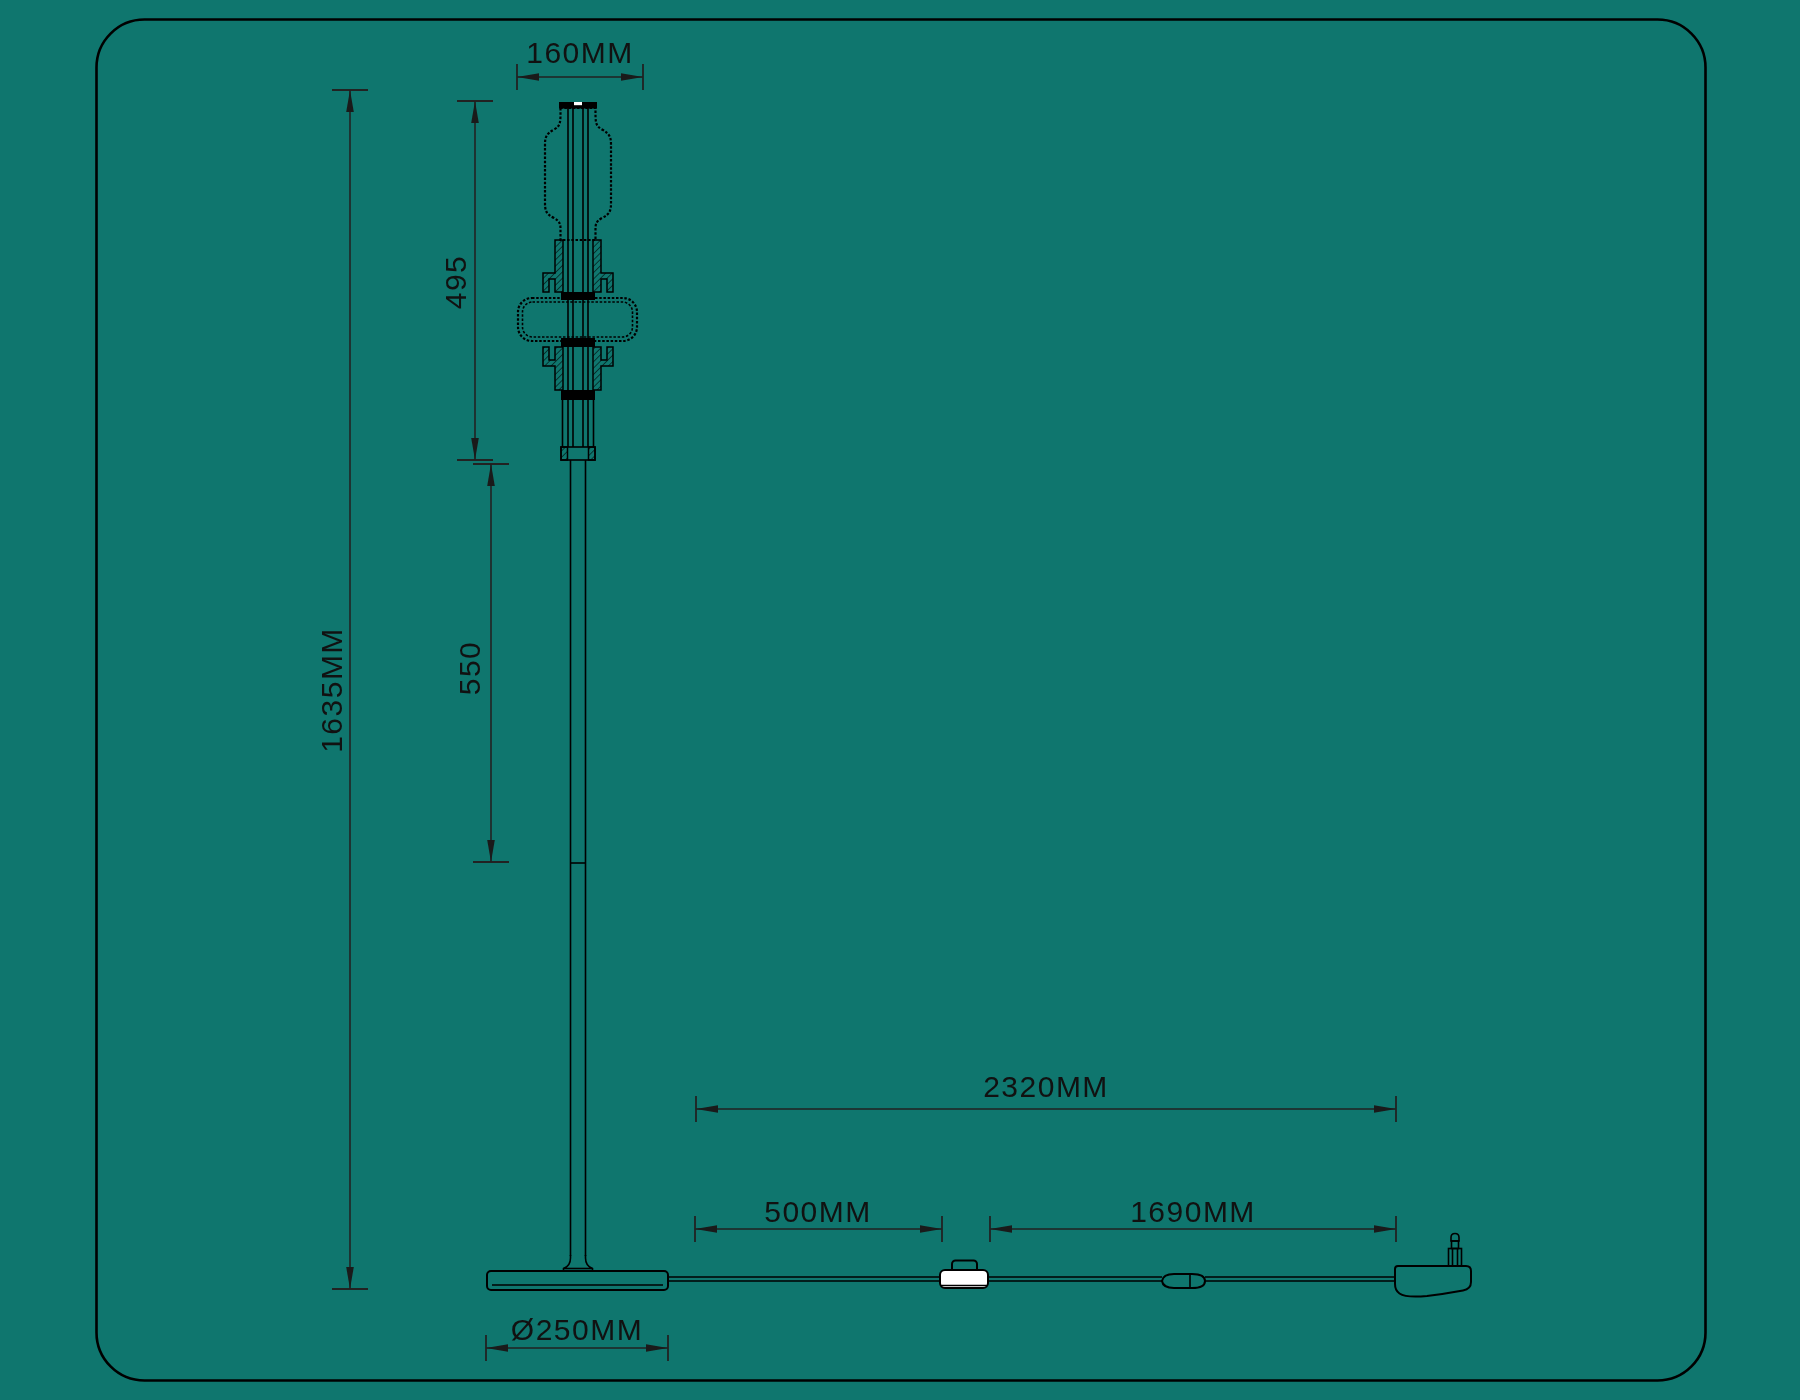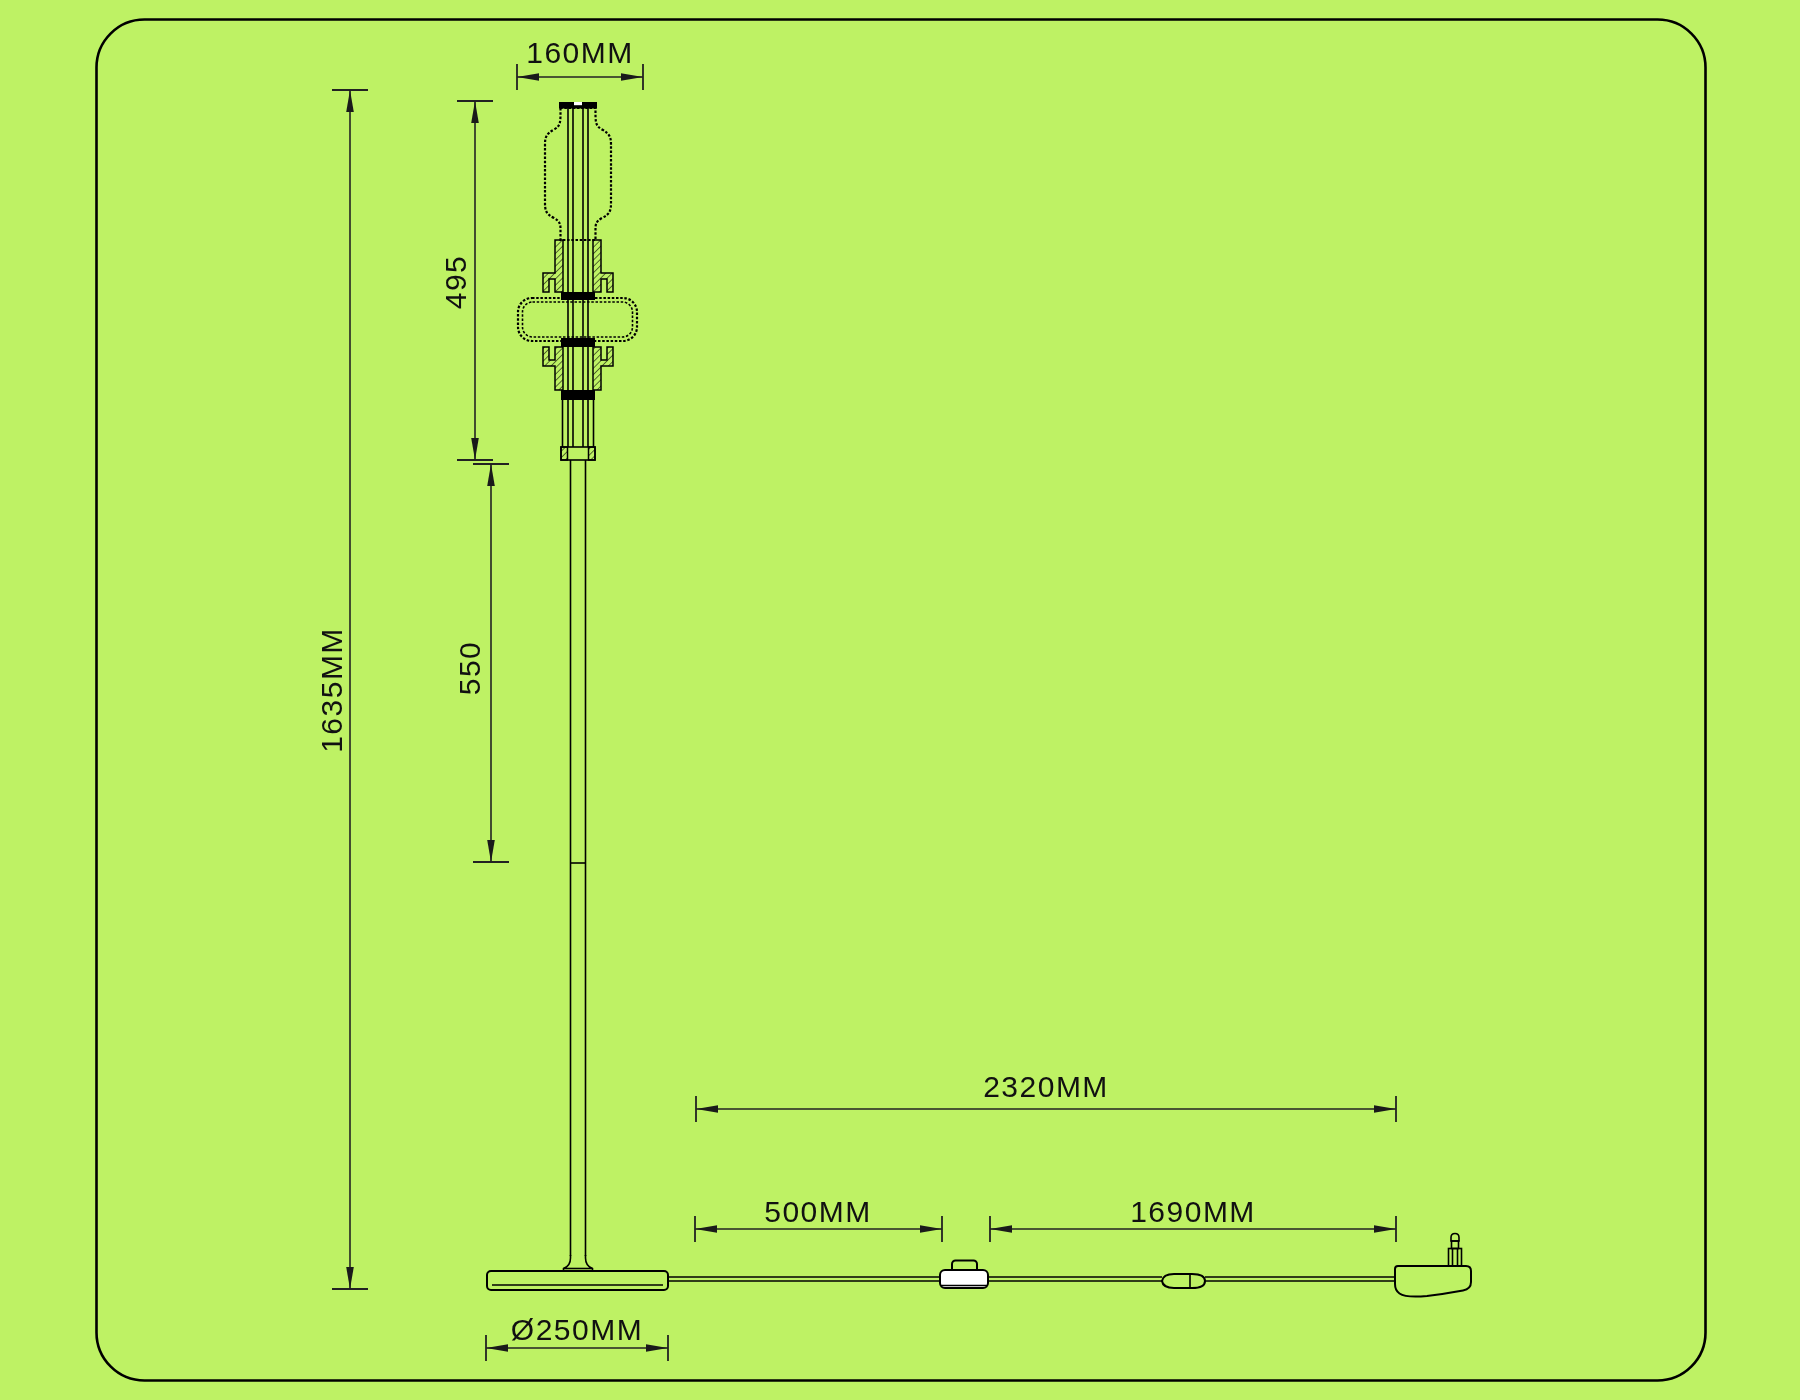--- a/index.html
+++ b/index.html
@@ -1,16 +1,16 @@
 <!DOCTYPE html>
 <html><head>
 <meta charset="utf-8">
 <style>
   html,body{margin:0;padding:0;background:#ffffff;}
-  .stage{position:relative;width:1800px;height:1400px;background:#bef264;overflow:hidden;
+  .stage{position:relative;width:1800px;height:1400px;background:#0f766e;overflow:hidden;
          font-family:"Liberation Sans","DejaVu Sans",sans-serif;}
   svg{display:block}
   .dl{stroke:#222;stroke-width:1.6;fill:none;}
   .tick{stroke:#222;stroke-width:1.8;}
   .dtext{font-family:"Liberation Sans","DejaVu Sans",sans-serif;font-size:30px;letter-spacing:1.5px;fill:#111;}
   .outline{stroke:#000;stroke-width:2;fill:none;}
   .thin{stroke:#000;stroke-width:1.6;fill:none;}
   .glass{stroke:#000;stroke-width:2.2;fill:none;stroke-dasharray:2.5 1.7;}
   .glass2{stroke:#000;stroke-width:1.6;fill:none;stroke-dasharray:2.5 1.7;}
   .hatched{fill:url(#hatch);stroke:#000;stroke-width:1.5;}

